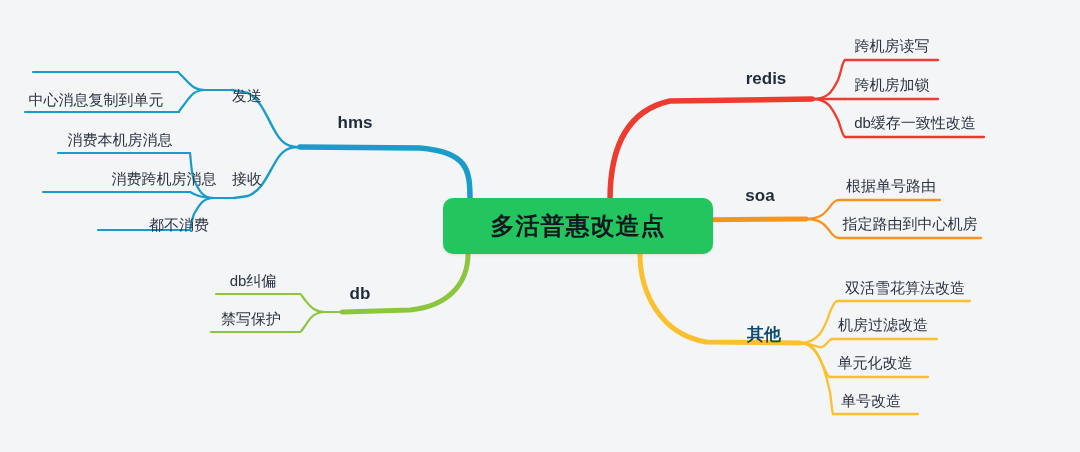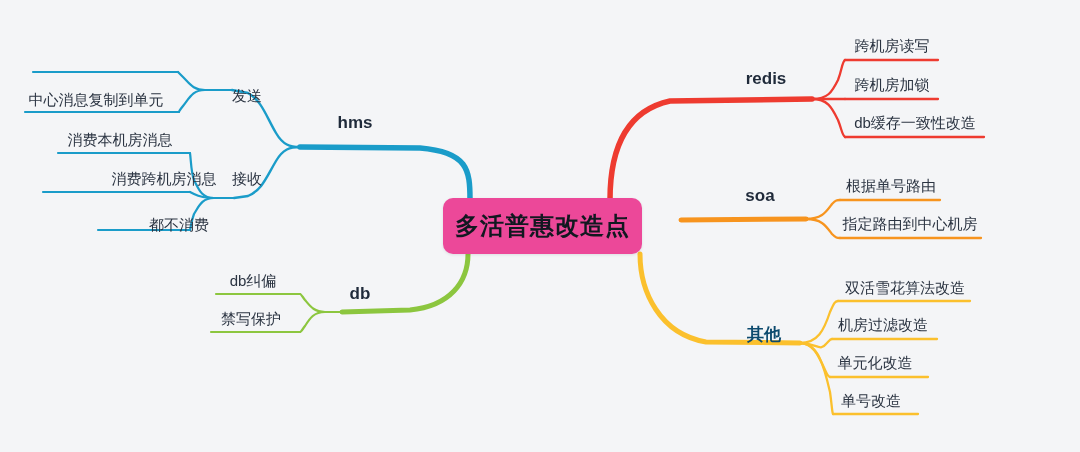--- a/index.html
+++ b/index.html
@@ -46,23 +46,23 @@
   }
   .node-label.sub {
     font-size: 15px;
     font-weight: 400;
     color: #2b3442;
   }
   #root-card {
     position: absolute;
     left: 443px;
     top: 198px;
-    width: 199px;
+    width: 270px;
     height: 56px;
-    background: #ec4899;
+    background: #22c55e;
     border-radius: 10px;
     box-shadow: 0 1px 3px rgba(20,28,44,0.10);
     display: flex;
     align-items: center;
     justify-content: center;
   }
   #root-card .root-text {
     font-size: 24px;
     font-weight: 700;
     color: #111820;

